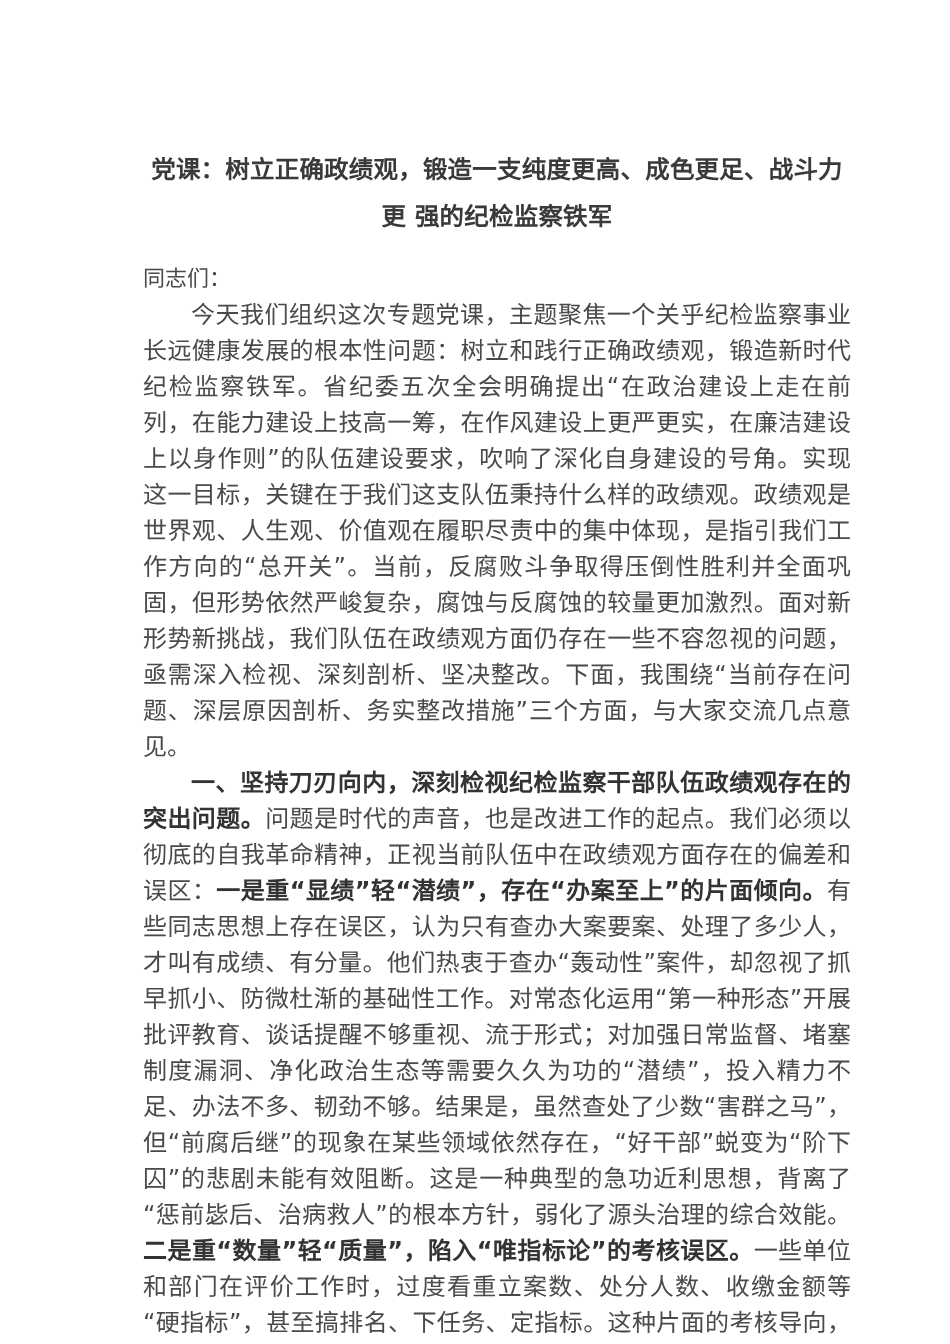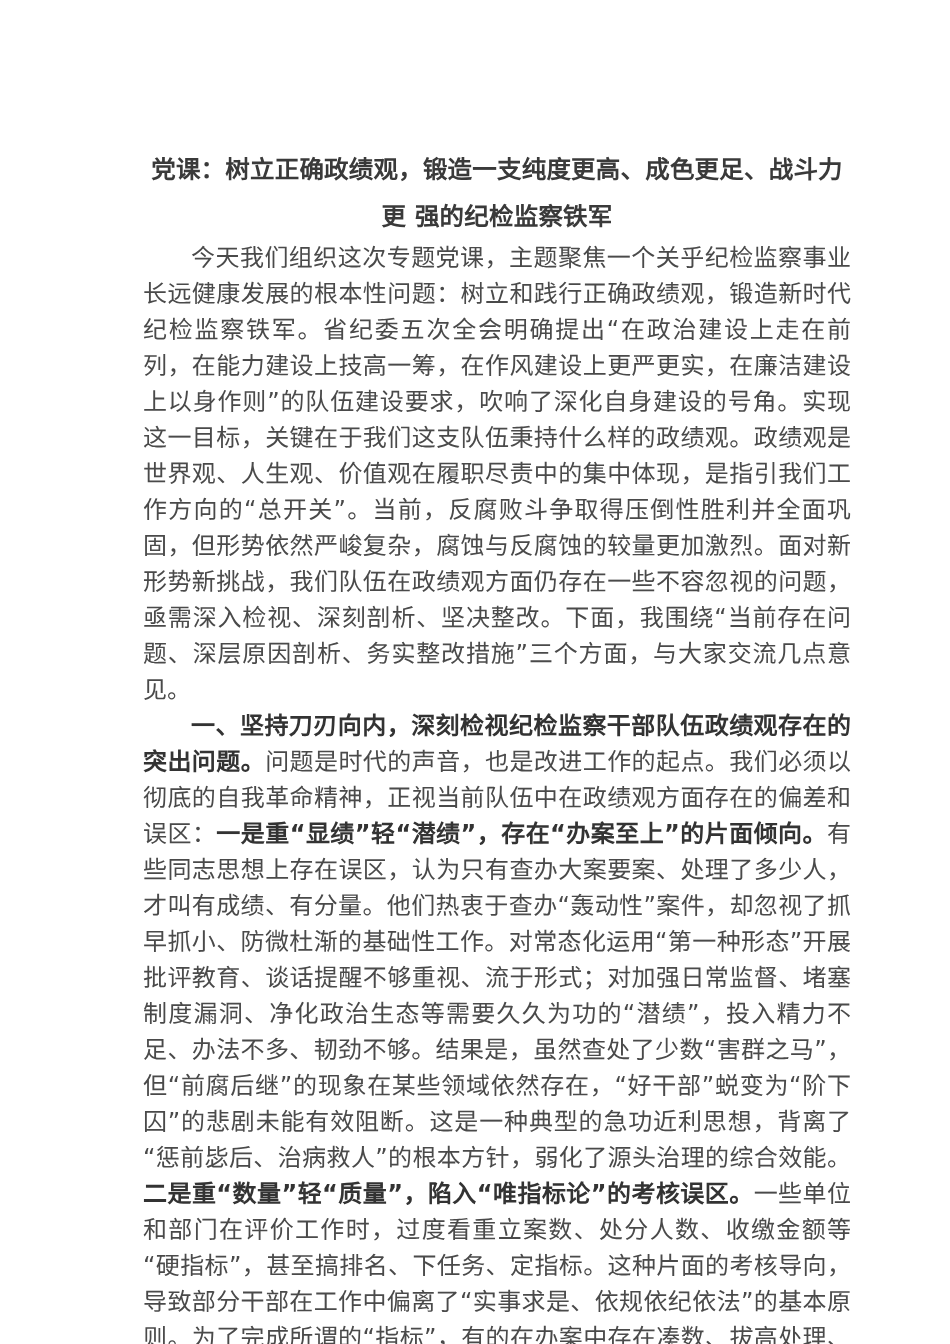--- a/index.html
+++ b/index.html
@@ -72,19 +72,20 @@
 </head>
 <body>
 
 <div class="page">
 
   <h1 class="doc-title">
     <span>党课：树立正确政绩观，锻造一支纯度更高、成色更足、战斗力更</span>
     <span>强的纪检监察铁军</span>
   </h1>
 
+  <p class="salutation">同志们：</p>
 
   <div id="doc-body">
       <p class="para"><span>今天我们组织这次专题党课，主题聚焦一个关乎纪检监察事业长远健康发展的根本性问题：树立和践行正确政绩观，锻造新时代纪检监察铁军。省纪委五次全会明确提出“在政治建设上走在前列，在能力建设上技高一筹，在作风建设上更严更实，在廉洁建设上以身作则”的队伍建设要求，吹响了深化自身建设的号角。实现这一目标，关键在于我们这支队伍秉持什么样的政绩观。政绩观是世界观、人生观、价值观在履职尽责中的集中体现，是指引我们工作方向的“总开关”。当前，反腐败斗争取得压倒性胜利并全面巩固，但形势依然严峻复杂，腐蚀与反腐蚀的较量更加激烈。面对新形势新挑战，我们队伍在政绩观方面仍存在一些不容忽视的问题，亟需深入检视、深刻剖析、坚决整改。下面，我围绕“当前存在问题、深层原因剖析、务实整改措施”三个方面，与大家交流几点意见。</span></p>
       <p class="para"><span class="b">一、坚持刀刃向内，深刻检视纪检监察干部队伍政绩观存在的突出问题。</span><span>问题是时代的声音，也是改进工作的起点。我们必须以彻底的自我革命精神，正视当前队伍中在政绩观方面存在的偏差和误区：</span><span class="b">一是重“显绩”轻“潜绩”，存在“办案至上”的片面倾向。</span><span>有些同志思想上存在误区，认为只有查办大案要案、处理了多少人，才叫有成绩、有分量。他们热衷于查办“轰动性”案件，却忽视了抓早抓小、防微杜渐的基础性工作。对常态化运用“第一种形态”开展批评教育、谈话提醒不够重视、流于形式；对加强日常监督、堵塞制度漏洞、净化政治生态等需要久久为功的“潜绩”，投入精力不足、办法不多、韧劲不够。结果是，虽然查处了少数“害群之马”，但“前腐后继”的现象在某些领域依然存在，“好干部”蜕变为“阶下囚”的悲剧未能有效阻断。这是一种典型的急功近利思想，背离了“惩前毖后、治病救人”的根本方针，弱化了源头治理的综合效能。</span><span class="b">二是重“数量”轻“质量”，陷入“唯指标论”的考核误区。</span><span>一些单位和部门在评价工作时，过度看重立案数、处分人数、收缴金额等“硬指标”，甚至搞排名、下任务、定指标。这种片面的考核导向，导致部分干部在工作中偏离了“实事求是、依规依纪依法”的基本原则。为了完成所谓的“指标”，有的在办案中存在凑数、拔高处理、选择性执纪等问题；有的只满足于“查了”、“处理了”，对案件本身的政治效果、纪法效果、社会效果统筹考虑不够，案件质量不高、程序不规范；更有甚者，查办案件后“刀枪入库、</span></p>
     </div>
 
 </div>
 
 </body></html>

